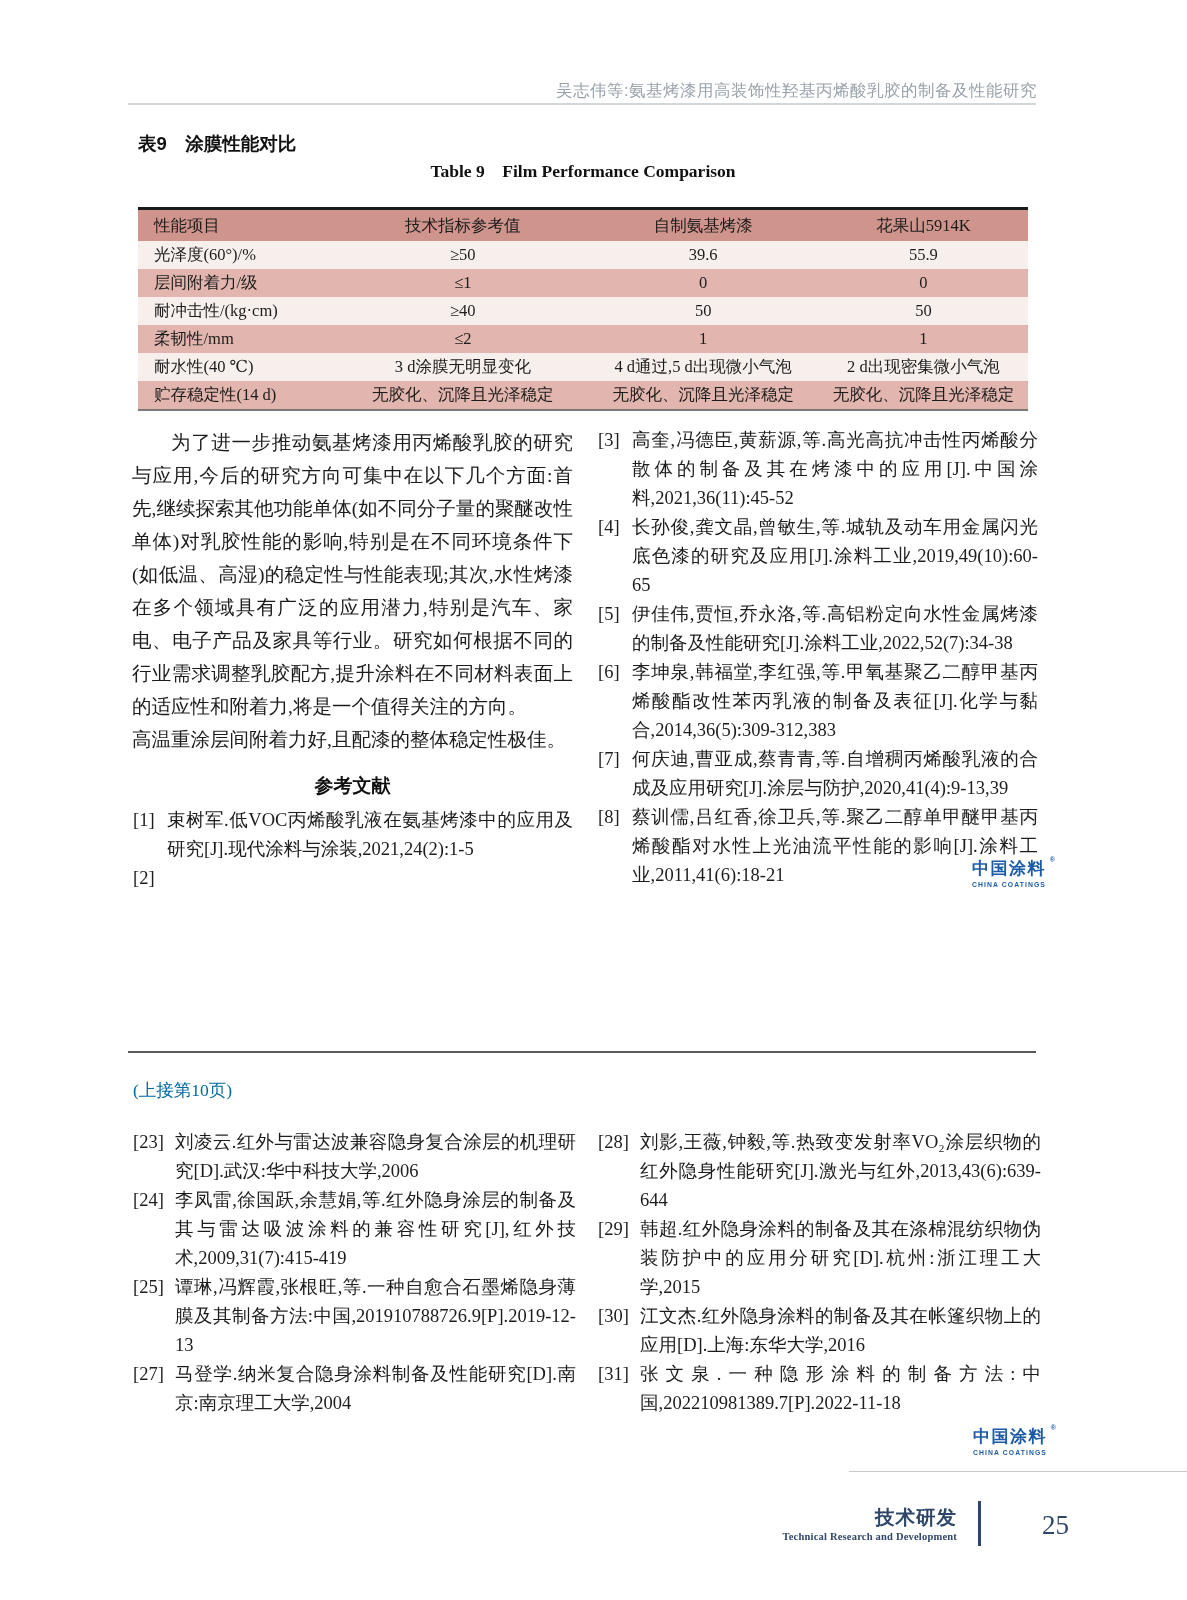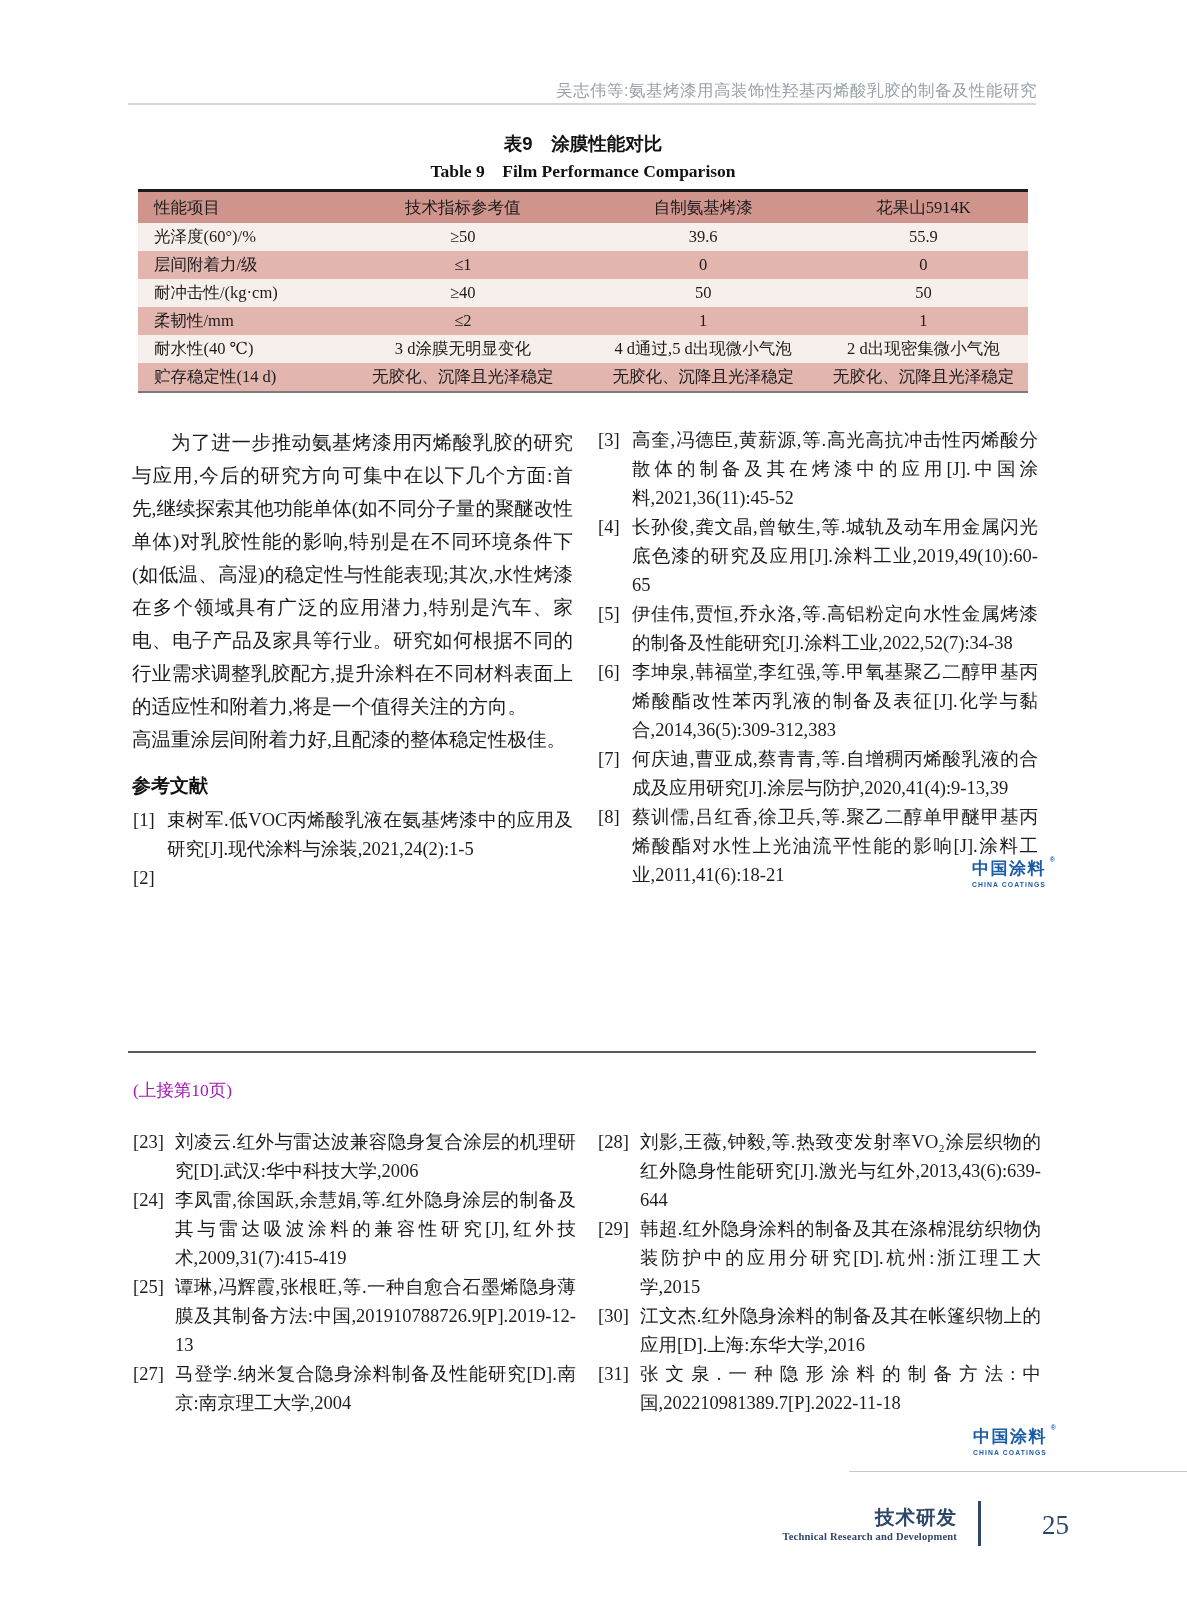--- a/index.html
+++ b/index.html
@@ -14,26 +14,26 @@
   .running-head {
     position:absolute; top:80px; right:150px;
     font-family:"Liberation Sans","DejaVu Sans",sans-serif;
     font-size:16.5px; color:#99a2aa; letter-spacing:0.5px;
   }
   .head-rule { position:absolute; top:103px; left:128px; width:908px; height:2px; background:#d2d7da; }
 
   
   .table-wrap { position:absolute; top:131px; left:138px; width:890px; }
   .tbl-title-cn {
-    text-align:center; font-family:"Liberation Sans","DejaVu Sans",sans-serif;
+    text-align:left; font-family:"Liberation Sans","DejaVu Sans",sans-serif;
     font-weight:bold; font-size:18.5px; white-space:pre-wrap; color:#111;
   }
   .tbl-title-en { text-align:center; font-weight:bold; font-size:17.5px; margin-top:3px; white-space:pre-wrap; color:#111; }
   table.perf {
-    width:100%; border-collapse:collapse; table-layout:fixed; margin-top:6px;
+    width:100%; border-collapse:collapse; table-layout:fixed; margin-top:24px;
     border-top:3px solid #1a1a1a; border-bottom:2px solid #7a7a7a;
     font-size:16.5px;
     border-radius:20px;
   }
   table.perf th, table.perf td {
     font-weight:normal; padding:0 4px; text-align:center; vertical-align:middle;
     height:28px; overflow:hidden; white-space:nowrap;
   }
   table.perf tr.hdr th { height:31px; }
   table.perf th:first-child, table.perf td:first-child { text-align:left; padding-left:16px; }
@@ -41,41 +41,41 @@
   .bg-pink  { background:#e2b5ae; }
   .bg-light { background:#f7efec; }
 
   
   .col-left  { position:absolute; top:426px; left:132px;  width:441px; }
   .col-right { position:absolute; top:426px; left:597px;  width:441px; }
   .body-para { font-size:19.5px; line-height:33px; text-align:justify; }
   .indent { text-indent:2em; }
   .ref-heading {
     font-family:"Liberation Sans","DejaVu Sans",sans-serif; font-weight:bold;
-    font-size:19px; text-align:left; margin-top:14px; line-height:32px; color:#111;
+    font-size:19px; text-align:center; margin-top:14px; line-height:32px; color:#111;
   }
   .ref-list { margin-top:4px; }
   .ref { position:relative; padding-left:35px; font-size:18.5px; line-height:29px; text-align:justify; }
   .ref .num { position:absolute; left:1px; top:0; }
   .ref-list-wide .ref { padding-left:43px; }
 
   
   .logo {
     position:absolute; text-align:center; color:#1c5ca6;
     font-family:"Liberation Sans","DejaVu Sans",sans-serif; line-height:1.1;
   }
   .logo .cn { font-size:17px; font-weight:bold; letter-spacing:1.5px; position:relative; display:inline-block; }
   .logo .tm { position:absolute; top:-4px; right:-9px; font-size:7px; letter-spacing:0; }
   .logo .en { font-size:6.8px; font-weight:bold; letter-spacing:1.1px; margin-top:2px; }
   .logo1 { top:860px;  right:141px; }
   .logo2 { top:1428px; right:140px; }
 
   
   .section-rule { position:absolute; top:1051px; left:128px; width:908px; height:2px; background:#5a5a5a; }
-  .continuation-note { position:absolute; top:1078px; left:133px; font-size:17.5px; color:#a21caf; }
+  .continuation-note { position:absolute; top:1078px; left:133px; font-size:17.5px; color:#0369a1; }
   .lower-left  { position:absolute; top:1128px; left:132px; width:444px; }
   .lower-right { position:absolute; top:1128px; left:597px; width:444px; }
 
   
   .footer-rule { position:absolute; top:1471px; left:849px; width:338px; height:1px; background:#c5c9cc; }
   .footer { position:absolute; top:1501px; right:118px; display:flex; align-items:center;gap:12px; }
   .footer-textblock { text-align:right; color:#2e4669; }
   .footer-cn {
     font-family:"Liberation Sans","DejaVu Sans",sans-serif; font-weight:bold;
     font-size:19.5px; line-height:22px; letter-spacing:1px;

